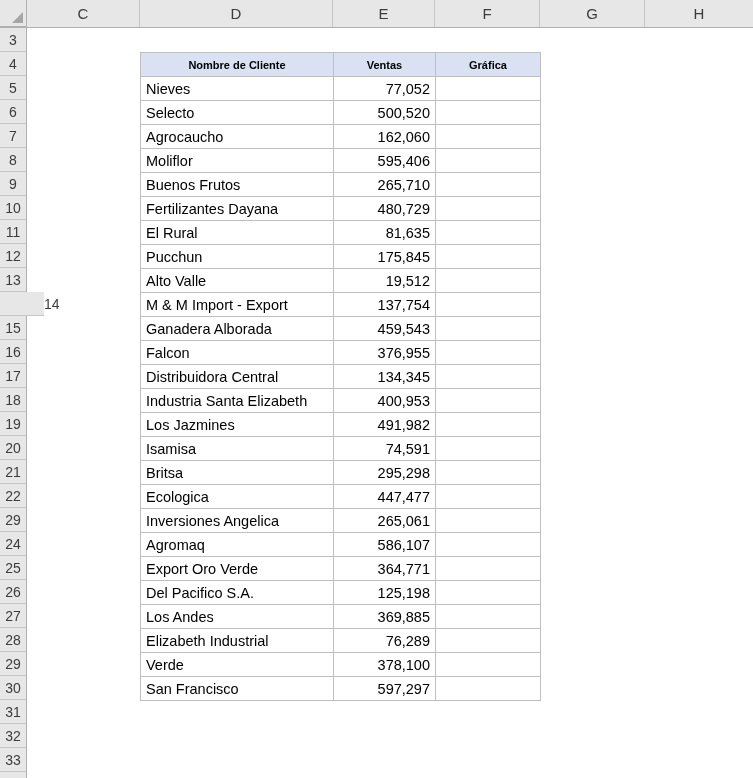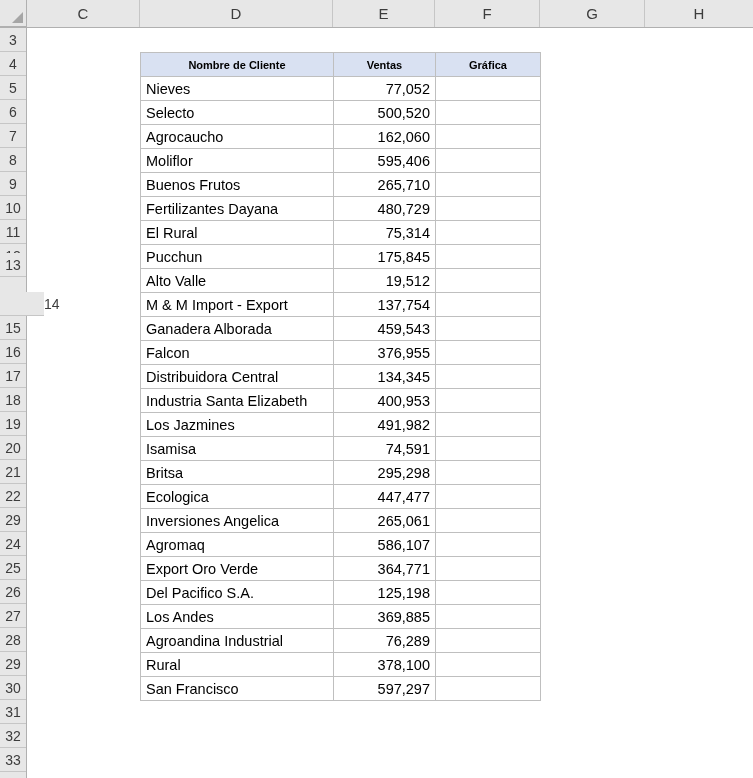--- a/index.html
+++ b/index.html
@@ -141,21 +141,21 @@
       <div class="row-head" style="top: 0px;">3</div>
       <div class="row-head" style="top: 24px;">4</div>
       <div class="row-head" style="top: 48px;">5</div>
       <div class="row-head" style="top: 72px;">6</div>
       <div class="row-head" style="top: 96px;">7</div>
       <div class="row-head" style="top: 120px;">8</div>
       <div class="row-head" style="top: 144px;">9</div>
       <div class="row-head" style="top: 168px;">10</div>
       <div class="row-head" style="top: 192px;">11</div>
       <div class="row-head" style="top: 216px;">12</div>
-      <div class="row-head" style="top: 225px;">13</div>
+      <div class="row-head" style="top: 240px;">13</div>
       <div class="row-head" style="top: 264px; padding-left: 44px;">14</div>
       <div class="row-head" style="top: 288px;">15</div>
       <div class="row-head" style="top: 312px;">16</div>
       <div class="row-head" style="top: 336px;">17</div>
       <div class="row-head" style="top: 360px;">18</div>
       <div class="row-head" style="top: 384px;">19</div>
       <div class="row-head" style="top: 408px;">20</div>
       <div class="row-head" style="top: 432px;">21</div>
       <div class="row-head" style="top: 456px;">22</div>
       <div class="row-head" style="top: 480px;">29</div>
@@ -205,21 +205,21 @@
           <td class="col-sales">265,710</td>
           <td class="col-chart"></td>
         </tr>
         <tr>
           <td class="col-name">Fertilizantes Dayana</td>
           <td class="col-sales">480,729</td>
           <td class="col-chart"></td>
         </tr>
         <tr>
           <td class="col-name">El Rural</td>
-          <td class="col-sales">75,314</td>
+          <td class="col-sales">81,635</td>
           <td class="col-chart"></td>
         </tr>
         <tr>
           <td class="col-name">Pucchun</td>
           <td class="col-sales">175,845</td>
           <td class="col-chart"></td>
         </tr>
         <tr>
           <td class="col-name">Alto Valle</td>
           <td class="col-sales">19,512</td>
@@ -289,26 +289,26 @@
           <td class="col-name">Del Pacifico S.A.</td>
           <td class="col-sales">125,198</td>
           <td class="col-chart"></td>
         </tr>
         <tr>
           <td class="col-name">Los Andes</td>
           <td class="col-sales">369,885</td>
           <td class="col-chart"></td>
         </tr>
         <tr>
-          <td class="col-name">Agroandina Industrial</td>
+          <td class="col-name">Elizabeth Industrial</td>
           <td class="col-sales">76,289</td>
           <td class="col-chart"></td>
         </tr>
         <tr>
-          <td class="col-name">Rural</td>
+          <td class="col-name">Verde</td>
           <td class="col-sales">378,100</td>
           <td class="col-chart"></td>
         </tr>
         <tr>
           <td class="col-name">San Francisco</td>
           <td class="col-sales">597,297</td>
           <td class="col-chart"></td>
         </tr>
       </tbody>
   </table>

